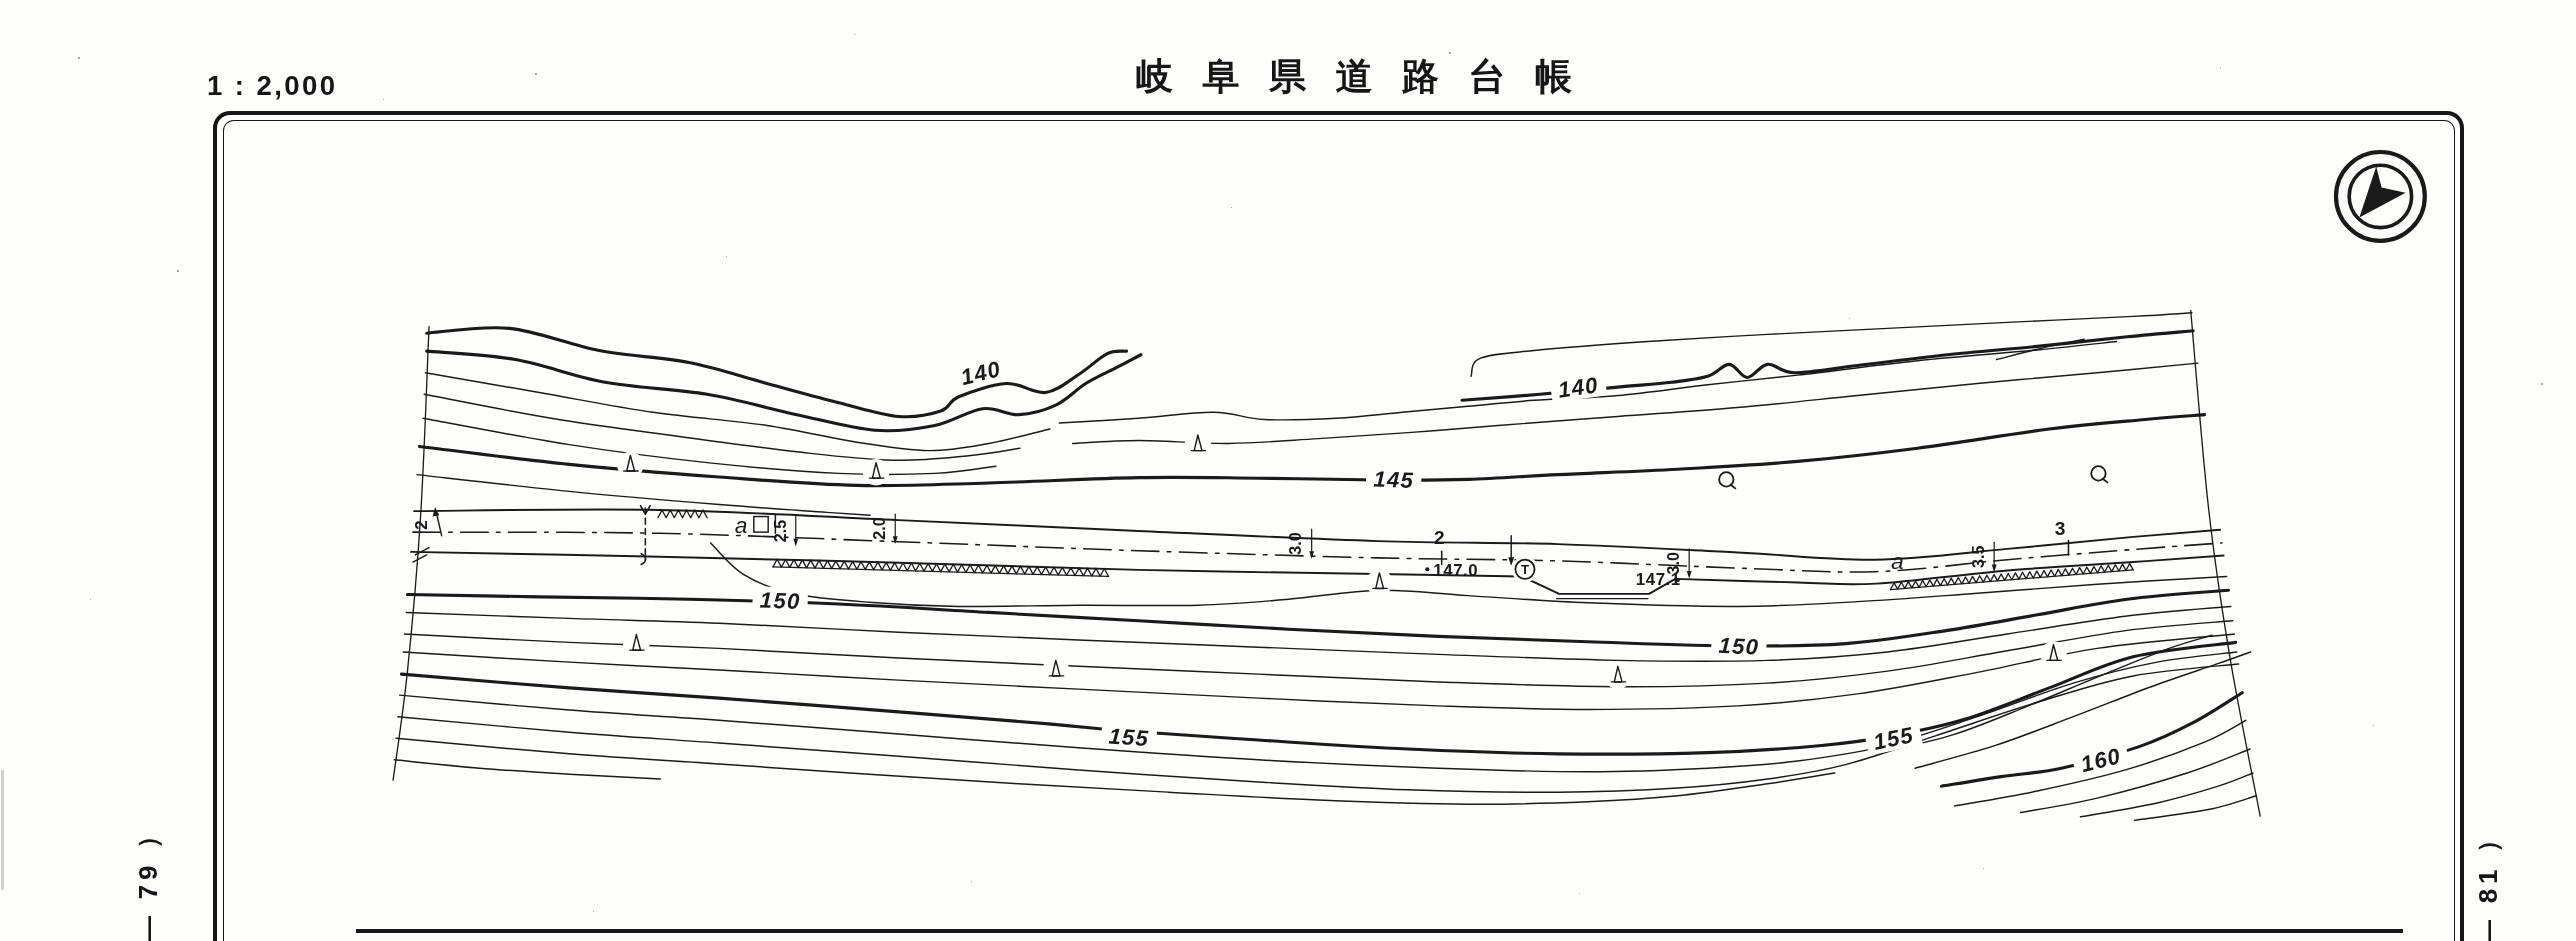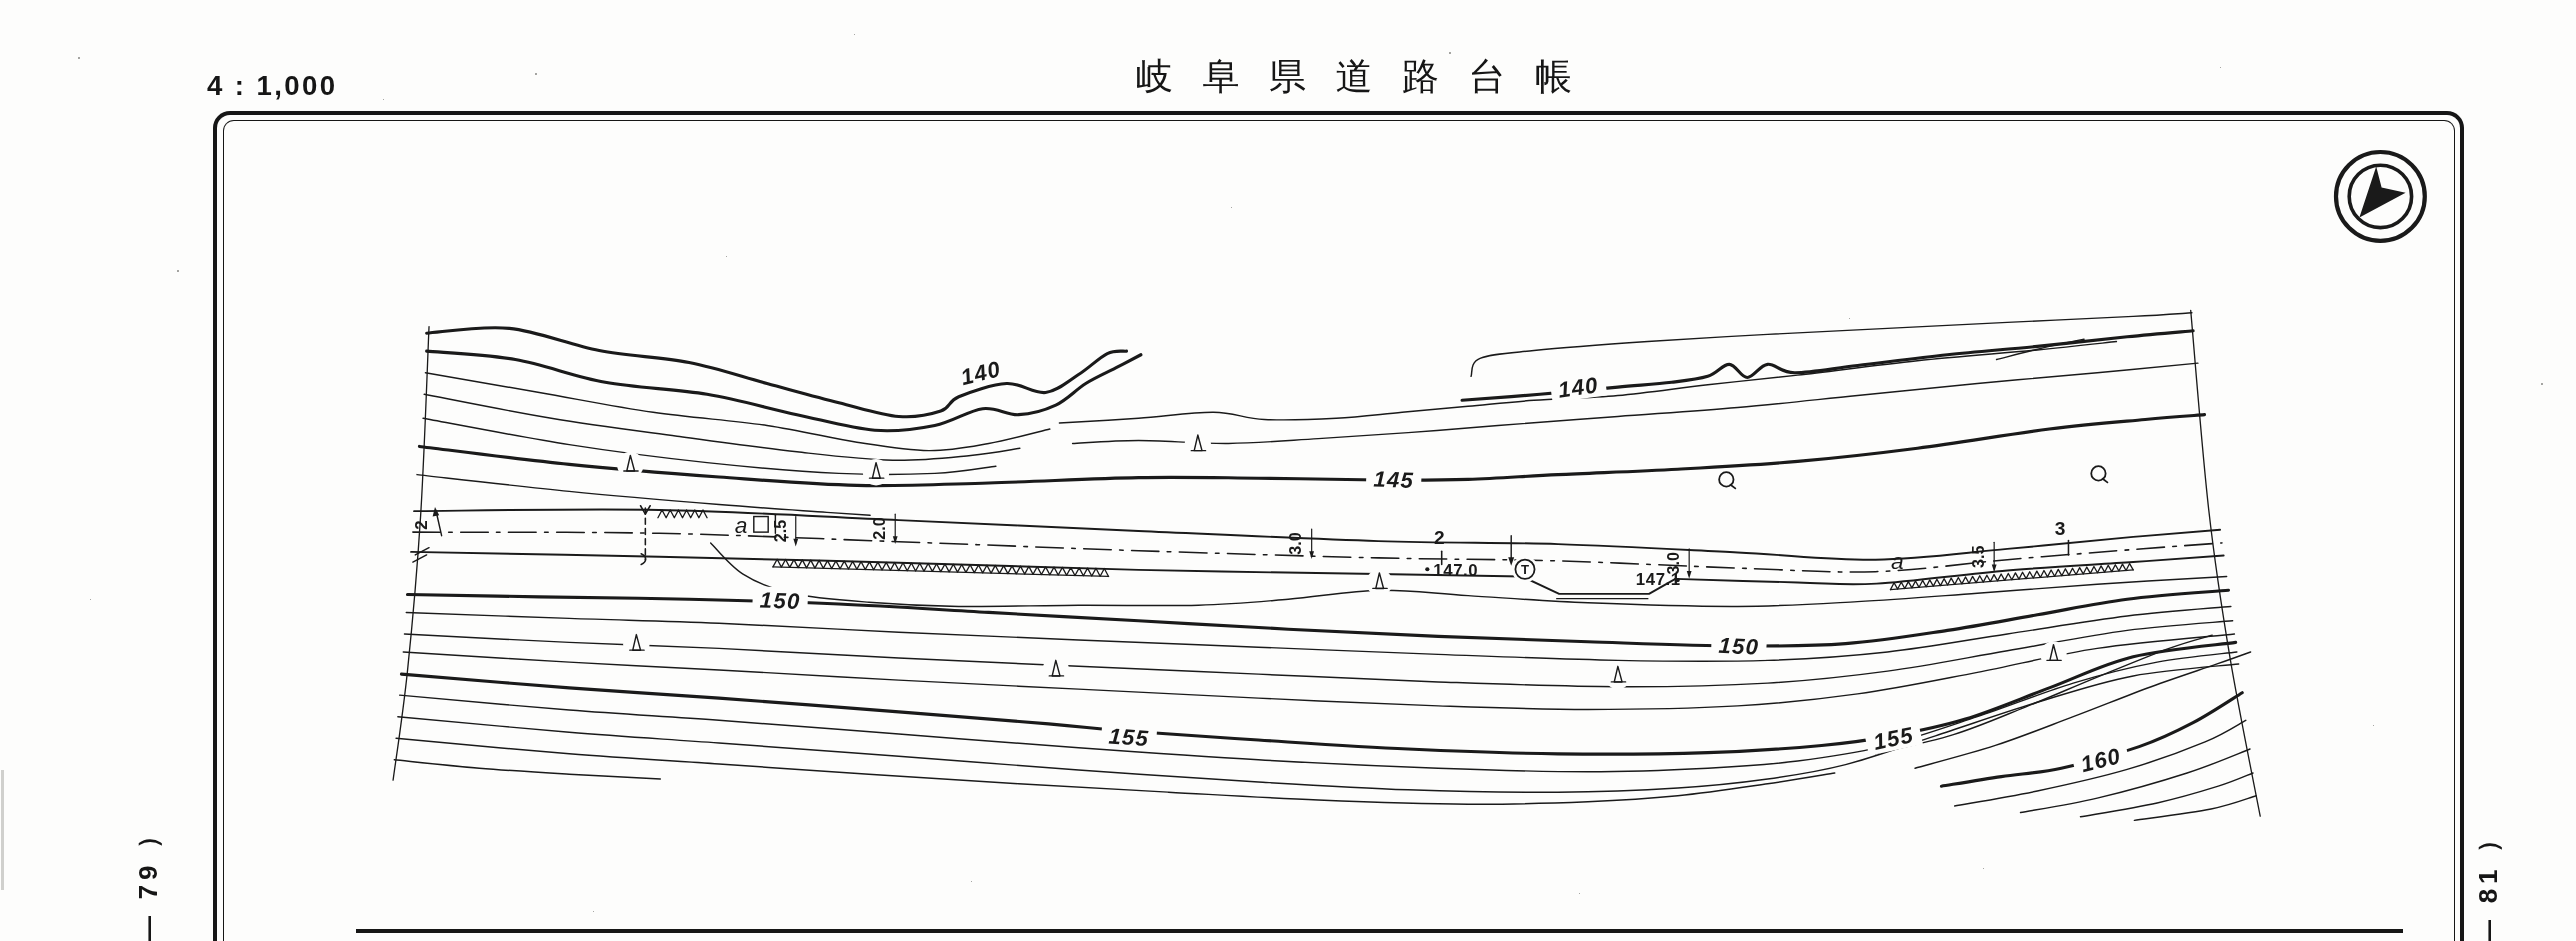--- a/index.html
+++ b/index.html
@@ -1,20 +1,20 @@
 <!DOCTYPE html>
 <html style="font-size:9.6px"><head>
 <meta charset="utf-8">
 <style>
   html,body{margin:0;padding:0;background:#e8e8e4;}
   #page{position:relative;width:2576px;height:942px;background:#fdfdfc;overflow:hidden;
         font-family:"Liberation Sans",sans-serif;color:#161616;}
   .abs{position:absolute;}
   #scale-label{left:207px;top:70px;font-size:27.6px;letter-spacing:2.4px;font-weight:600;}
-  #sheet-title{left:1088px;top:52px;font-size:37px;font-weight:normal;letter-spacing:9.6px;white-space:nowrap;padding-left:48px;}
+  #sheet-title{left:1088px;top:52px;font-size:37px;font-weight:bold;letter-spacing:9.6px;white-space:nowrap;padding-left:48px;}
   #route-label{left:2013px;top:64px;font-size:26px;font-weight:600;letter-spacing:1.2px;white-space:nowrap;}
   
   #frame-outer{left:213px;top:111px;width:2251px;height:899px;box-sizing:border-box;
      border-top:4.2px solid #161616;border-left:4.2px solid #161616;border-right:4.2px solid #161616;
      border-radius:17px 17px 0 0;}
   #frame-inner{left:223px;top:120px;width:2232px;height:893px;box-sizing:border-box;
      border-top:1.2px solid #161616;border-left:1.2px solid #161616;border-right:1.2px solid #161616;
      border-radius:10.8px 10.8px 0 0;}
   .margin-label{font-size:26px;font-weight:600;letter-spacing:4.8px;white-space:nowrap;
      transform:translate(-50%,-50%) rotate(-90deg);}
@@ -23,21 +23,21 @@
   #bottom-rule{left:356px;top:929px;width:2047px;height:4.2px;background:#161616;}
   #map-canvas{left:0;top:0;}
   .speck{position:absolute;background:#8a8a86;border-radius:50%;}
   #edge-artifact{left:1.2px;top:770px;width:2.4px;height:120px;background:#b9b9b4;opacity:.65;}
 </style>
 </head>
 <body>
 
 <div id="page">
 
-  <div class="abs" id="scale-label">4 : 1,000</div>
+  <div class="abs" id="scale-label">1 : 2,000</div>
   <div class="abs" id="sheet-title">岐 阜 県 道 路 台 帳</div>
 
   <div class="abs" id="frame-outer"></div>
   <div class="abs" id="frame-inner"></div>
 
   <div class="abs margin-label" id="margin-left">— 79 ）</div>
   <div class="abs margin-label" id="margin-right">— 81 ）</div>
 
   <svg class="abs" id="compass" style="left:2324px;top:140px;" width="114" height="114" viewBox="3878 233 190 190">
       <circle cx="3972" cy="327" r="74" fill="none" stroke="#1a1a1a" stroke-width="7"></circle>

